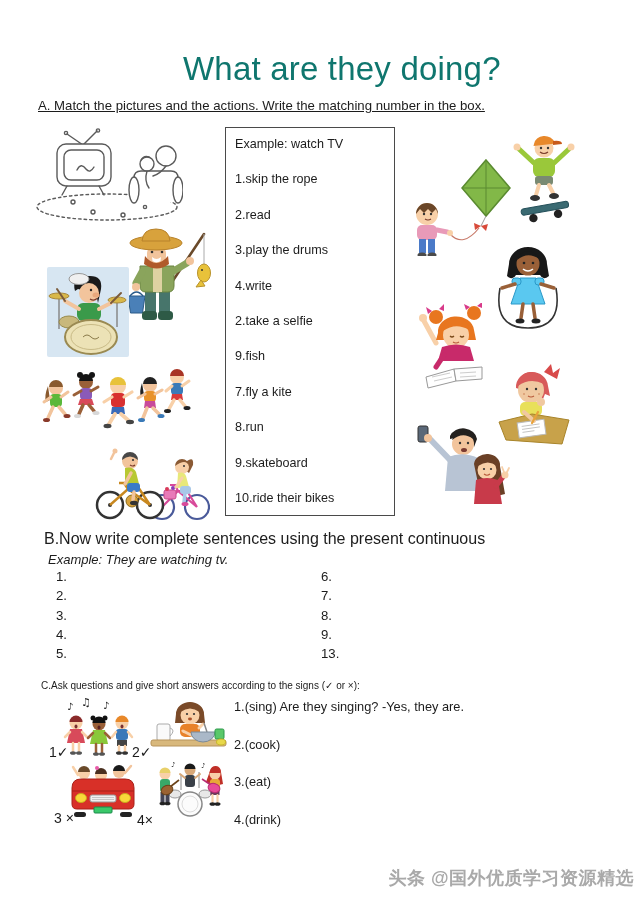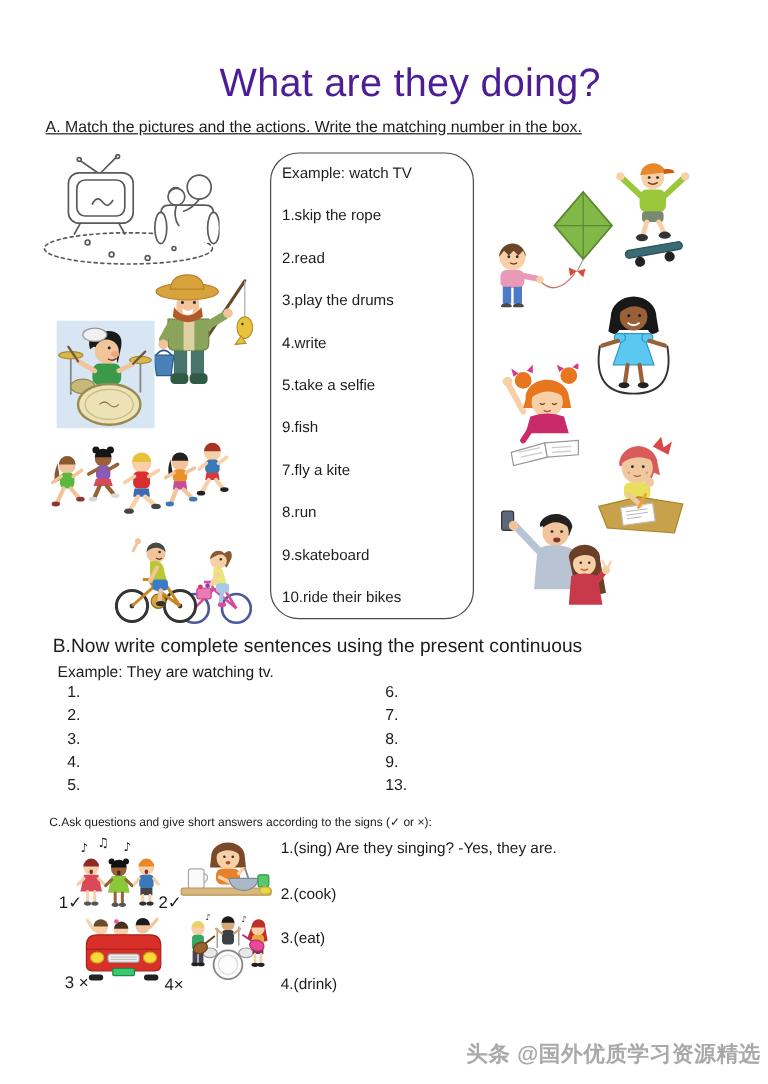--- a/index.html
+++ b/index.html
@@ -2,21 +2,21 @@
 <html><head>
 <meta charset="utf-8">
 <style>
   * { margin:0; padding:0; box-sizing:border-box; }
   html,body { background:#ffffff; }
   body {
     width:640px; height:903px; position:relative; overflow:hidden;
     font-family:"Liberation Sans","DejaVu Sans",sans-serif; color:#1c1c1c;
   }
   .abs { position:absolute; }
-  .title { font-size:33px; font-weight:500; color:#4c1d95; letter-spacing:0.2px; }
+  .title { font-size:33px; font-weight:500; color:#0f766e; letter-spacing:0.2px; }
   .instr-a { font-size:13.2px; }
   .actions-box {
     border:1.5px solid #4a4a4a; background:#fff;
     display:flex; flex-direction:column; justify-content:space-between;
     padding:9px 4px 10px 9px; font-size:12.6px;
   }
   .box-item { white-space:nowrap; }
   .b-heading { font-size:16px; }
   .b-example { font-size:13px; }
   .num-col { font-size:13.2px; line-height:19.3px; }
@@ -220,27 +220,27 @@
 <circle cx="45" cy="19" r="1.1" fill="#333"></circle>
 <path d="M42 24 q3 2 5 0" stroke="#7a3a2a" fill="none" stroke-width="1.1"></path>
 <path d="M37 27 q8 -2 11 4 l3 12 -14 1 z" fill="#b8c832"></path>
 <line x1="43" y1="32" x2="37" y2="43" stroke="#f2c49c" stroke-width="3.5" stroke-linecap="round"></line>
 <rect x="39" y="42" width="13" height="9" rx="3" fill="#3a7ac8"></rect>
 <line x1="46" y1="51" x2="45" y2="59" stroke="#f2c49c" stroke-width="3.5" stroke-linecap="round"></line>
 <ellipse cx="46" cy="62" rx="4" ry="2.2" fill="#333"></ellipse>
 </svg>
 </div>
 
-<div class="abs actions-box" style="left:225px; top:127px; width:170px; height:389px;border-radius:24px;">
+<div class="abs actions-box" style="left:225px; top:127px; width:170px; height:389px;">
   <div class="box-item">Example: watch TV</div>
   <div class="box-item">1.skip the rope</div>
   <div class="box-item">2.read</div>
   <div class="box-item">3.play the drums</div>
   <div class="box-item">4.write</div>
-  <div class="box-item">5.take a selfie</div>
+  <div class="box-item">2.take a selfie</div>
   <div class="box-item">9.fish</div>
   <div class="box-item">7.fly a kite</div>
   <div class="box-item">8.run</div>
   <div class="box-item">9.skateboard</div>
   <div class="box-item">10.ride their bikes</div>
 </div>
 
 <div class="abs illus" style="left:405px; top:150px; width:120px; height:106px;">
 <svg viewBox="0 0 120 106">
 <polygon points="81,10 105,38 81,66 57,38" fill="#82b848" stroke="#5a8a30" stroke-width="1.5"></polygon>
@@ -378,21 +378,21 @@
 <path d="M72 50 q3 2.5 6 0" stroke="#b85a3a" fill="none" stroke-width="1.1"></path>
 <path d="M64 56 q11 -4 22 0 l4 24 h-28 z" fill="#c83a4a"></path>
 <line x1="84" y1="62" x2="91" y2="53" stroke="#c83a4a" stroke-width="5" stroke-linecap="round"></line>
 <circle cx="93" cy="51" r="3.5" fill="#f8d0a8"></circle>
 <line x1="92" y1="48" x2="90" y2="43" stroke="#f8d0a8" stroke-width="1.8" stroke-linecap="round"></line>
 <line x1="95" y1="48" x2="97" y2="44" stroke="#f8d0a8" stroke-width="1.8" stroke-linecap="round"></line>
 </svg>
 </div>
 
 <div class="abs b-heading" style="left:44px; top:530px;">B.Now write complete sentences using the present continuous</div>
-<div class="abs b-example" style="left:48px; top:552px;">Example: They are watching tv.</div>
+<div class="abs b-example" style="left:48px; top:552px;font-style:italic;">Example: They are watching tv.</div>
 
 <div class="abs num-col" style="left:56px; top:567px;">
   <div>1.</div>
   <div>2.</div>
   <div>3.</div>
   <div>4.</div>
   <div>5.</div>
 </div>
 
 <div class="abs num-col" style="left:321px; top:567px;">

